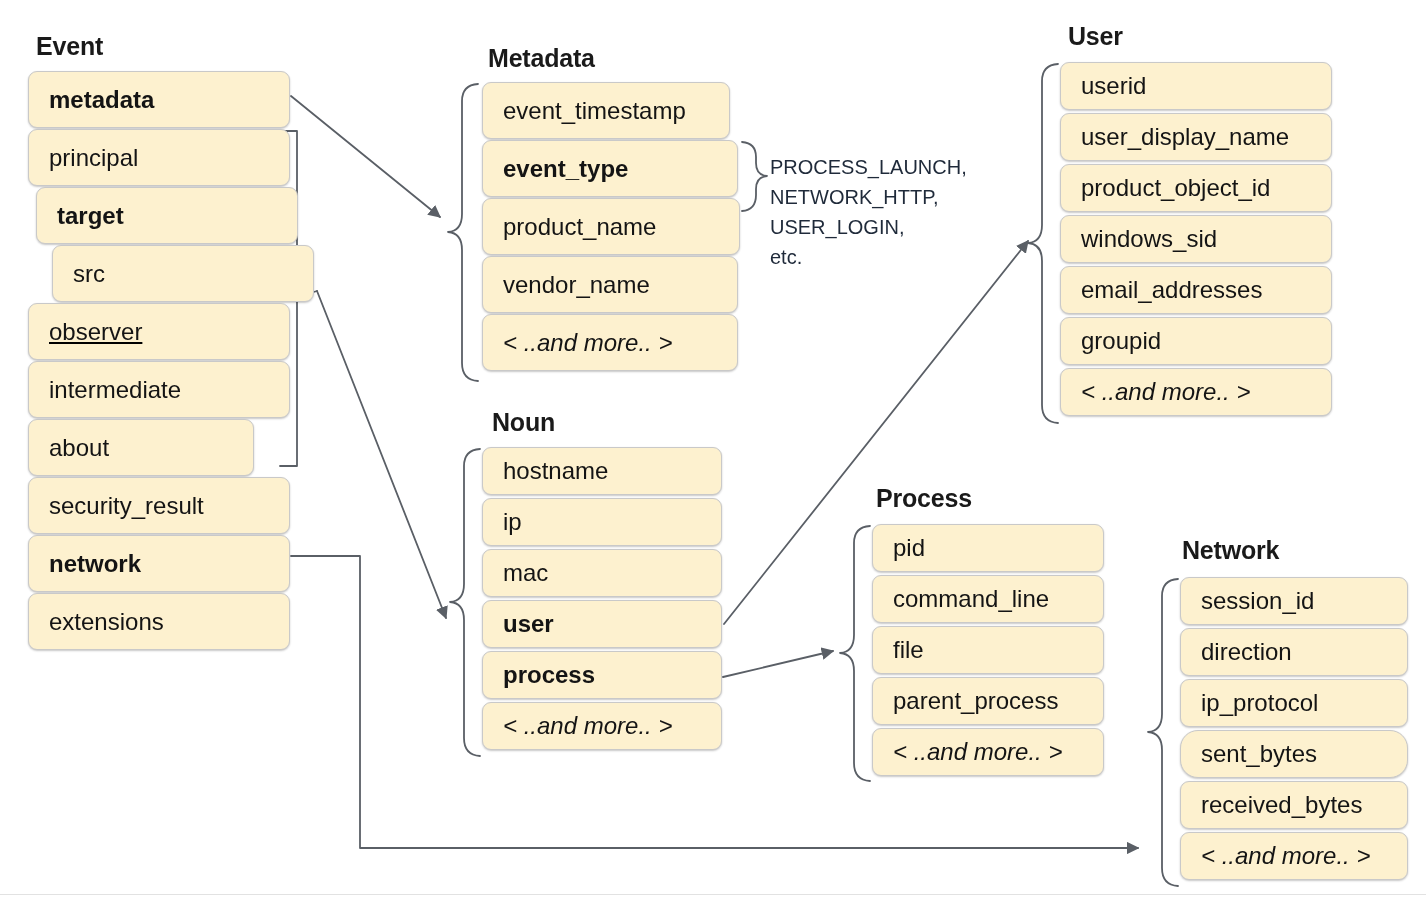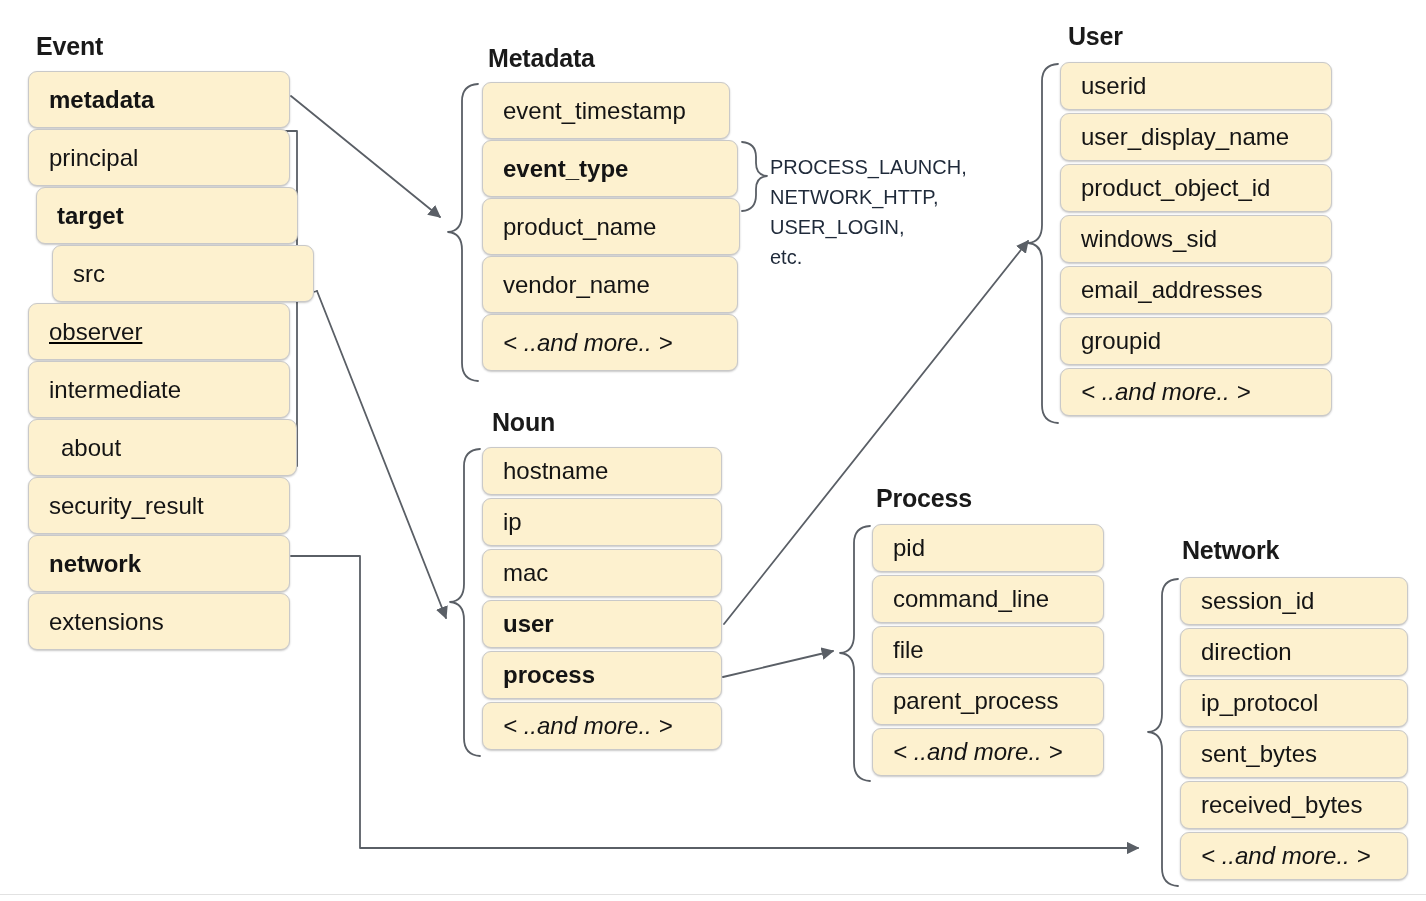--- a/index.html
+++ b/index.html
@@ -78,21 +78,21 @@
     </div>
     <div class="field" style="left: 28px; top: 245px; width: 262px; height: 57px; margin-left: 24px;">
       <span>src</span>
     </div>
     <div class="field" style="left: 28px; top: 303px; width: 262px; height: 57px; text-decoration: underline;">
       <span>observer</span>
     </div>
     <div class="field" style="left: 28px; top: 361px; width: 262px; height: 57px;">
       <span>intermediate</span>
     </div>
-    <div class="field" style="left: 28px; top: 419px; width: 269px; height: 57px; padding-left: 12px;">
+    <div class="field" style="left: 28px; top: 419px; width: 226px; height: 57px;">
       <span>about</span>
     </div>
     <div class="field" style="left: 28px; top: 477px; width: 262px; height: 57px;">
       <span>security_result</span>
     </div>
     <div class="field bold" style="left: 28px; top: 535px; width: 262px; height: 57px;">
       <span>network</span>
     </div>
     <div class="field" style="left: 28px; top: 593px; width: 262px; height: 57px;">
       <span>extensions</span>
@@ -173,21 +173,21 @@
     <div class="group-title" style="left: 1182px; top: 536px;">Network</div>
     <div class="field" style="left: 1180px; top: 577px; width: 228px; height: 48px;">
       <span>session_id</span>
     </div>
     <div class="field" style="left: 1180px; top: 628px; width: 228px; height: 48px;">
       <span>direction</span>
     </div>
     <div class="field" style="left: 1180px; top: 679px; width: 228px; height: 48px;">
       <span>ip_protocol</span>
     </div>
-    <div class="field" style="left: 1180px; top: 730px; width: 228px; height: 48px;">
+    <div class="field" style="left: 1180px; top: 730px; width: 228px; height: 48px; border-radius: 18px;">
       <span>sent_bytes</span>
     </div>
     <div class="field" style="left: 1180px; top: 781px; width: 228px; height: 48px;">
       <span>received_bytes</span>
     </div>
     <div class="field more" style="left: 1180px; top: 832px; width: 228px; height: 48px;">
       <span>&lt; ..and more.. &gt;</span>
     </div>
   </div>
 

